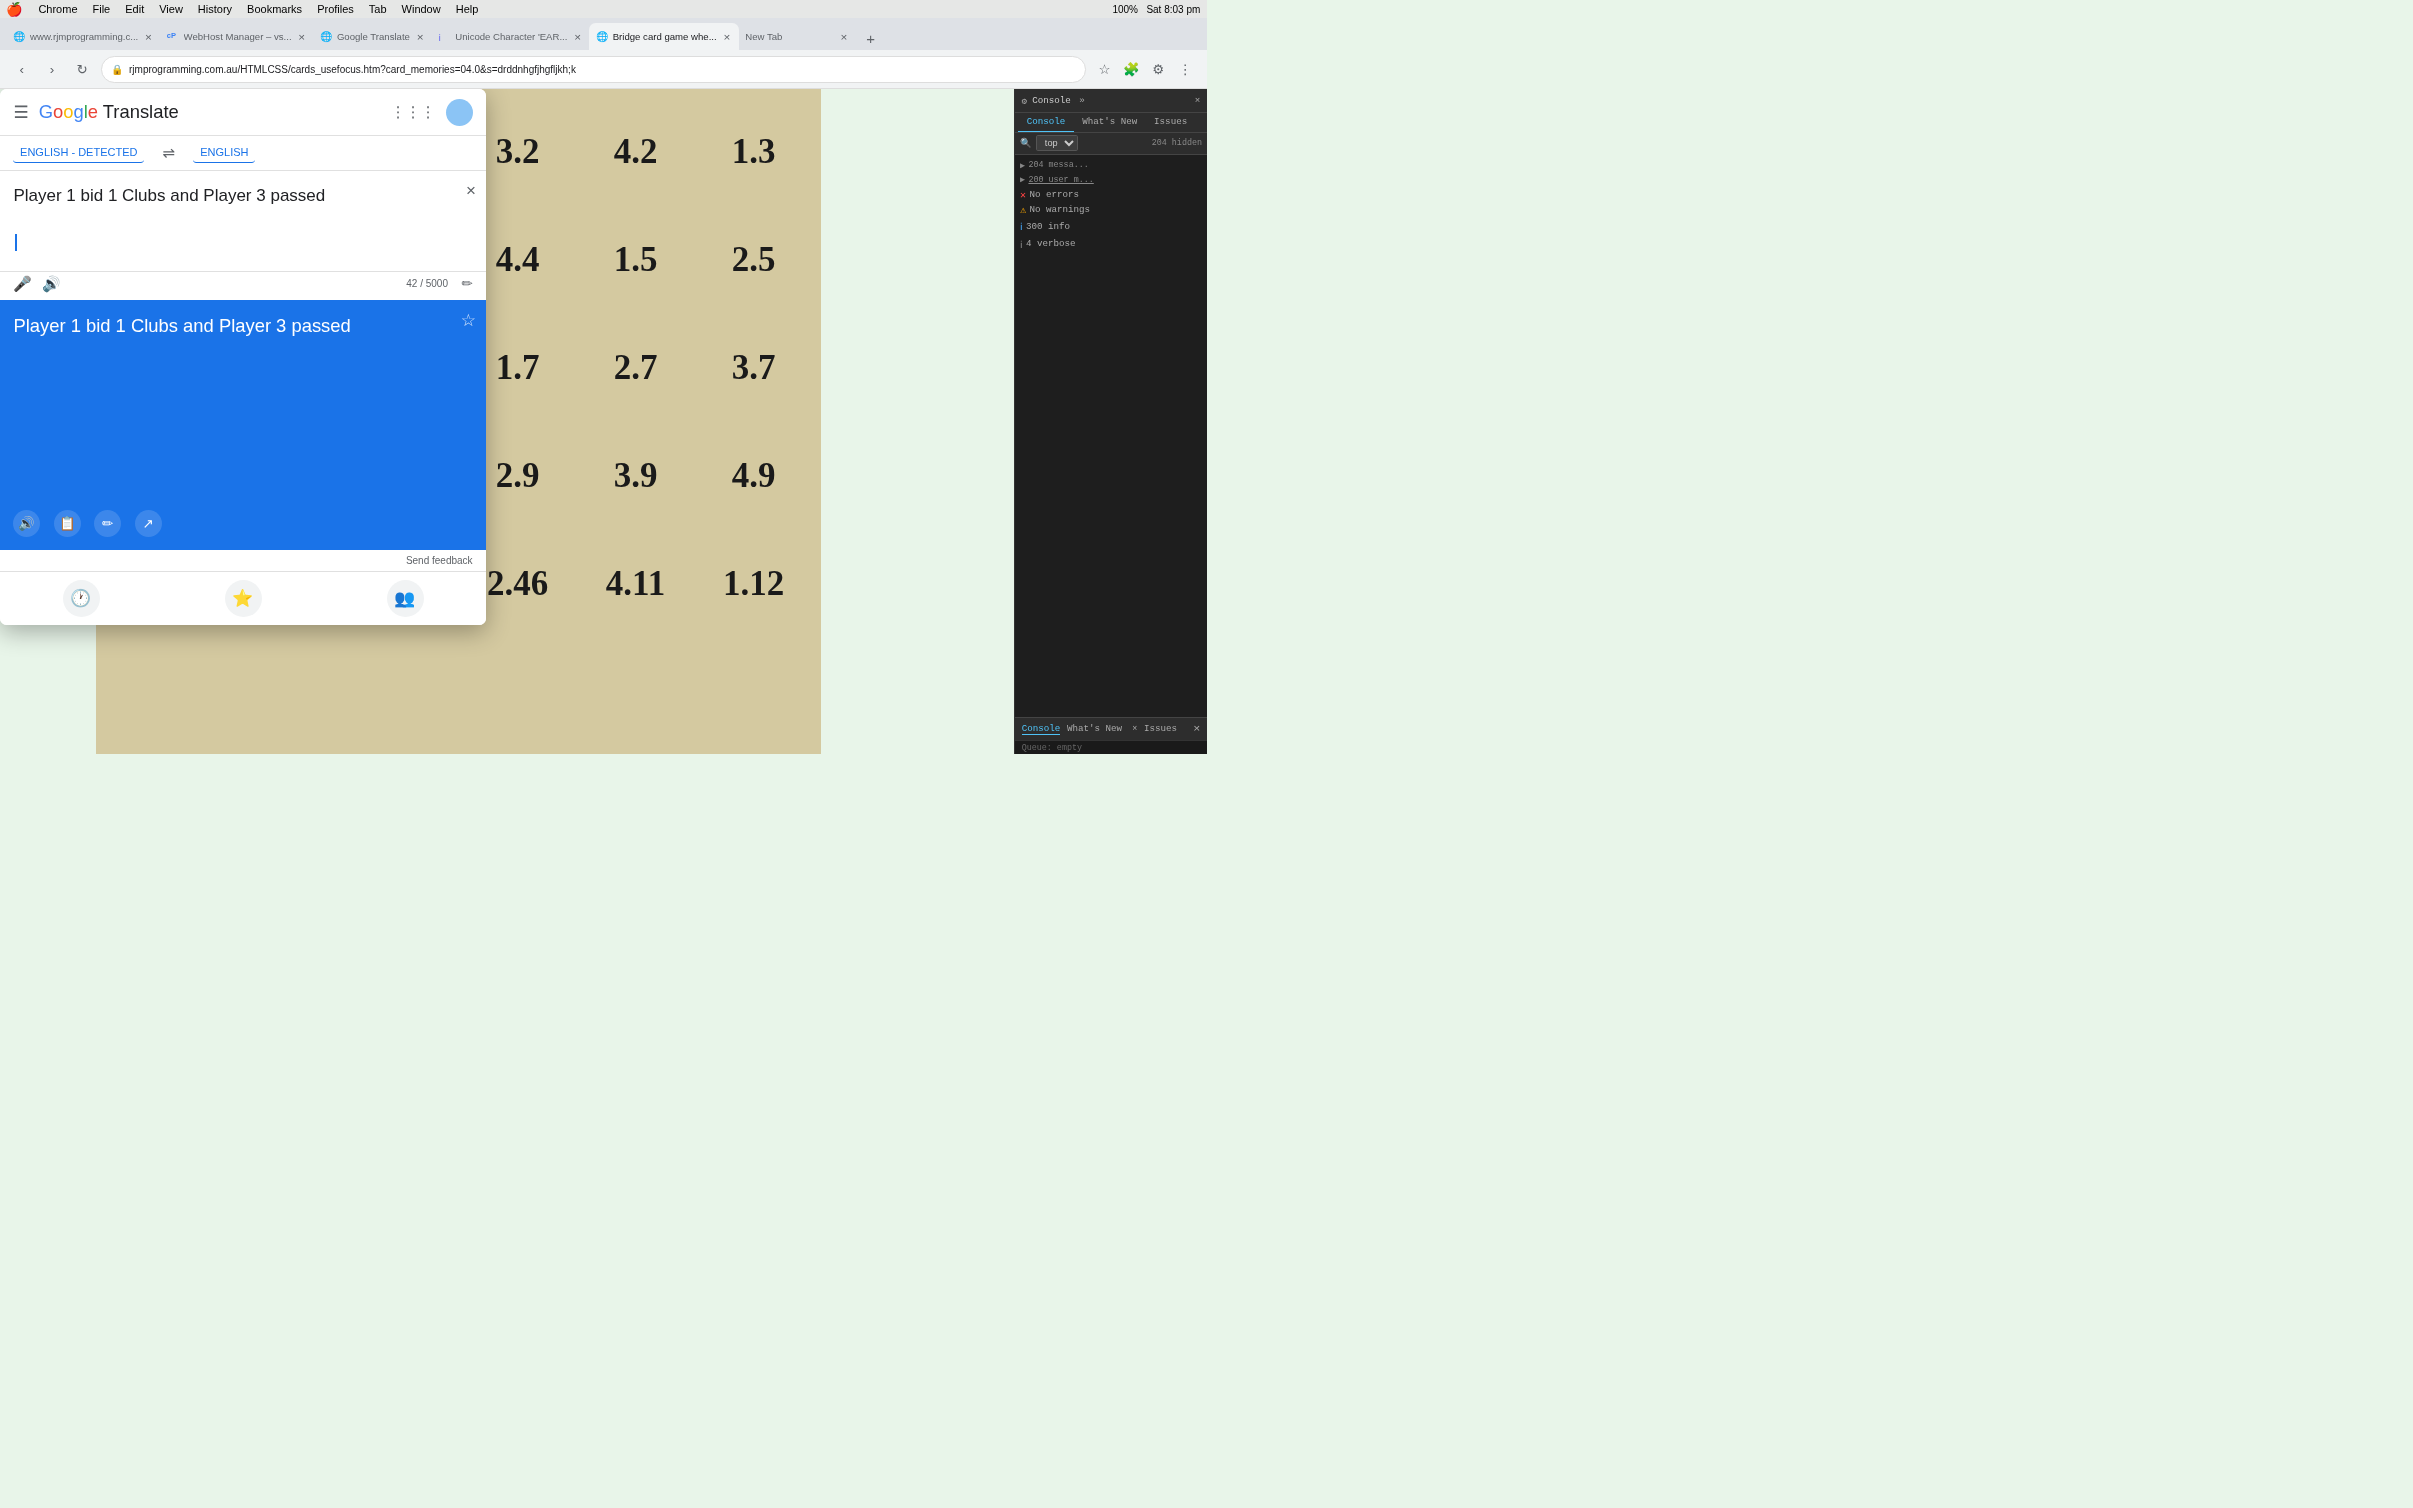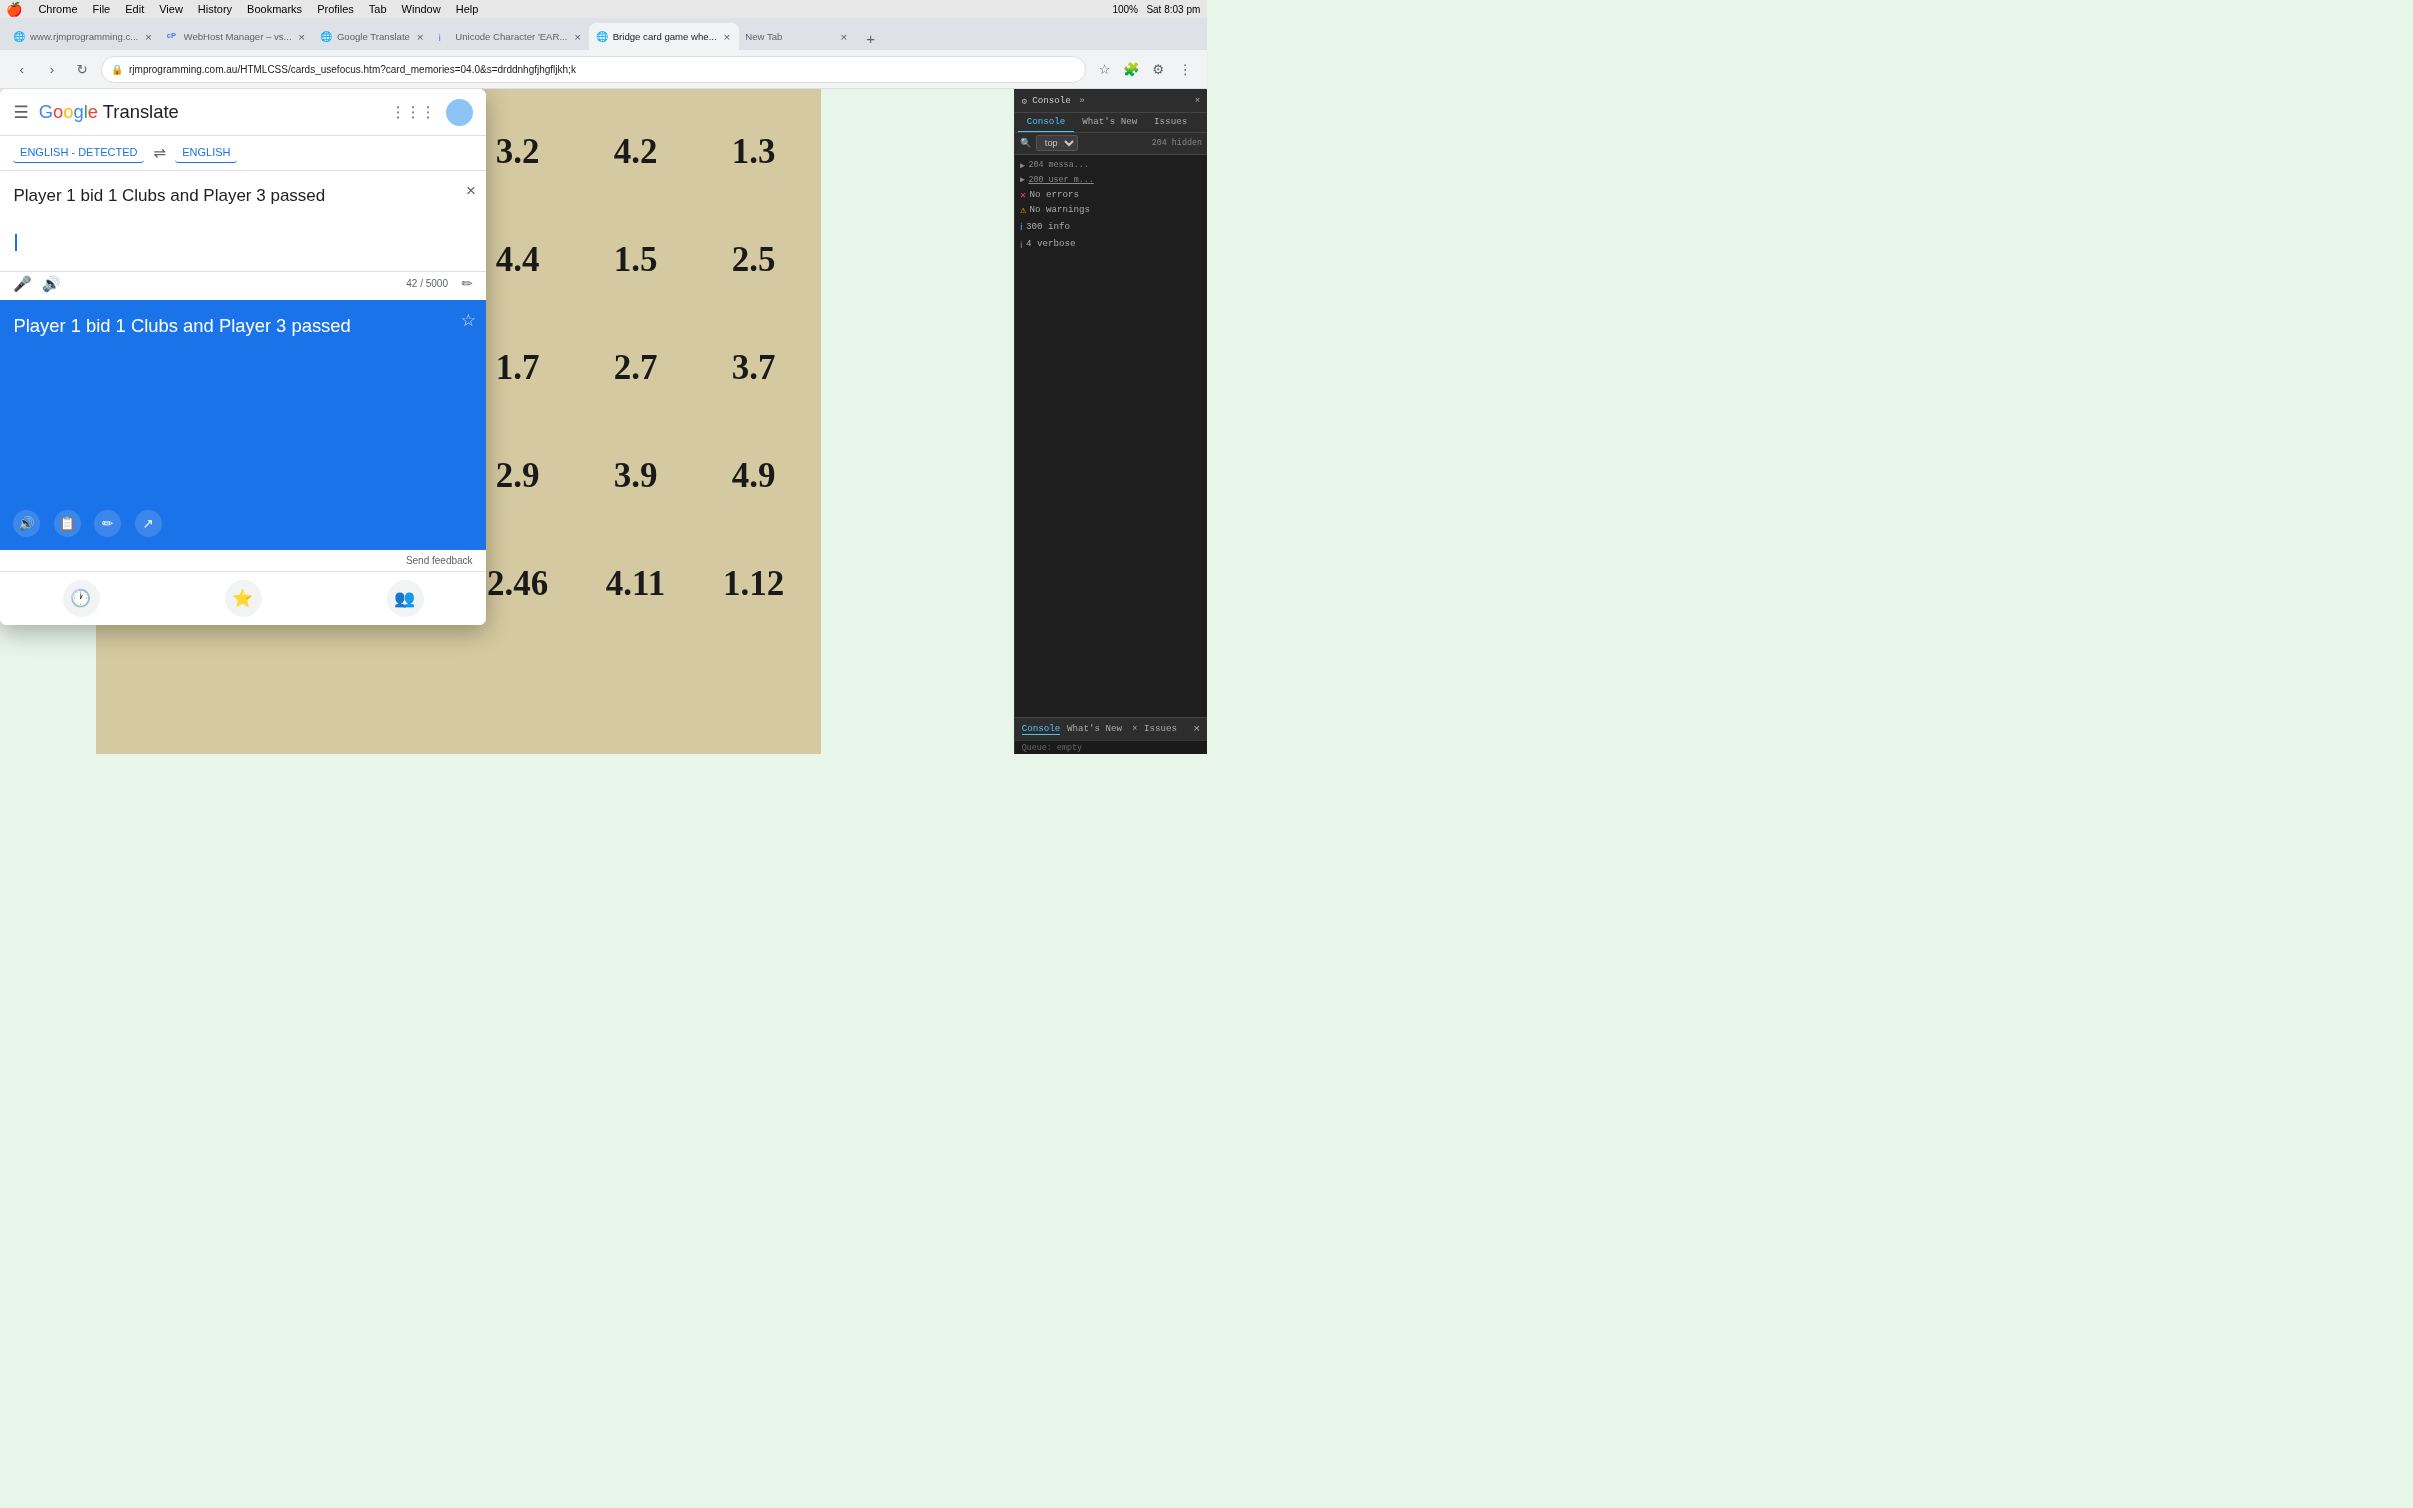--- a/index.html
+++ b/index.html
@@ -220,21 +220,21 @@
       border-radius: 50%;
       background: #8bc4f5;
       overflow: hidden;
     }
 
     
     .lang-selector {
       display: flex;
       align-items: center;
       padding: 6.7px 13.4px;
-      gap: 6px;
+      gap: 15px;
       border-bottom: 0.8px solid #e0e0e0;
     }
     .lang-btn {
       font-size: 11px;
       color: #1a73e8;
       font-weight: 500;
       cursor: pointer;
       padding: 3.4px 6.7px;
       border-radius: 3.4px;
       border: none;

